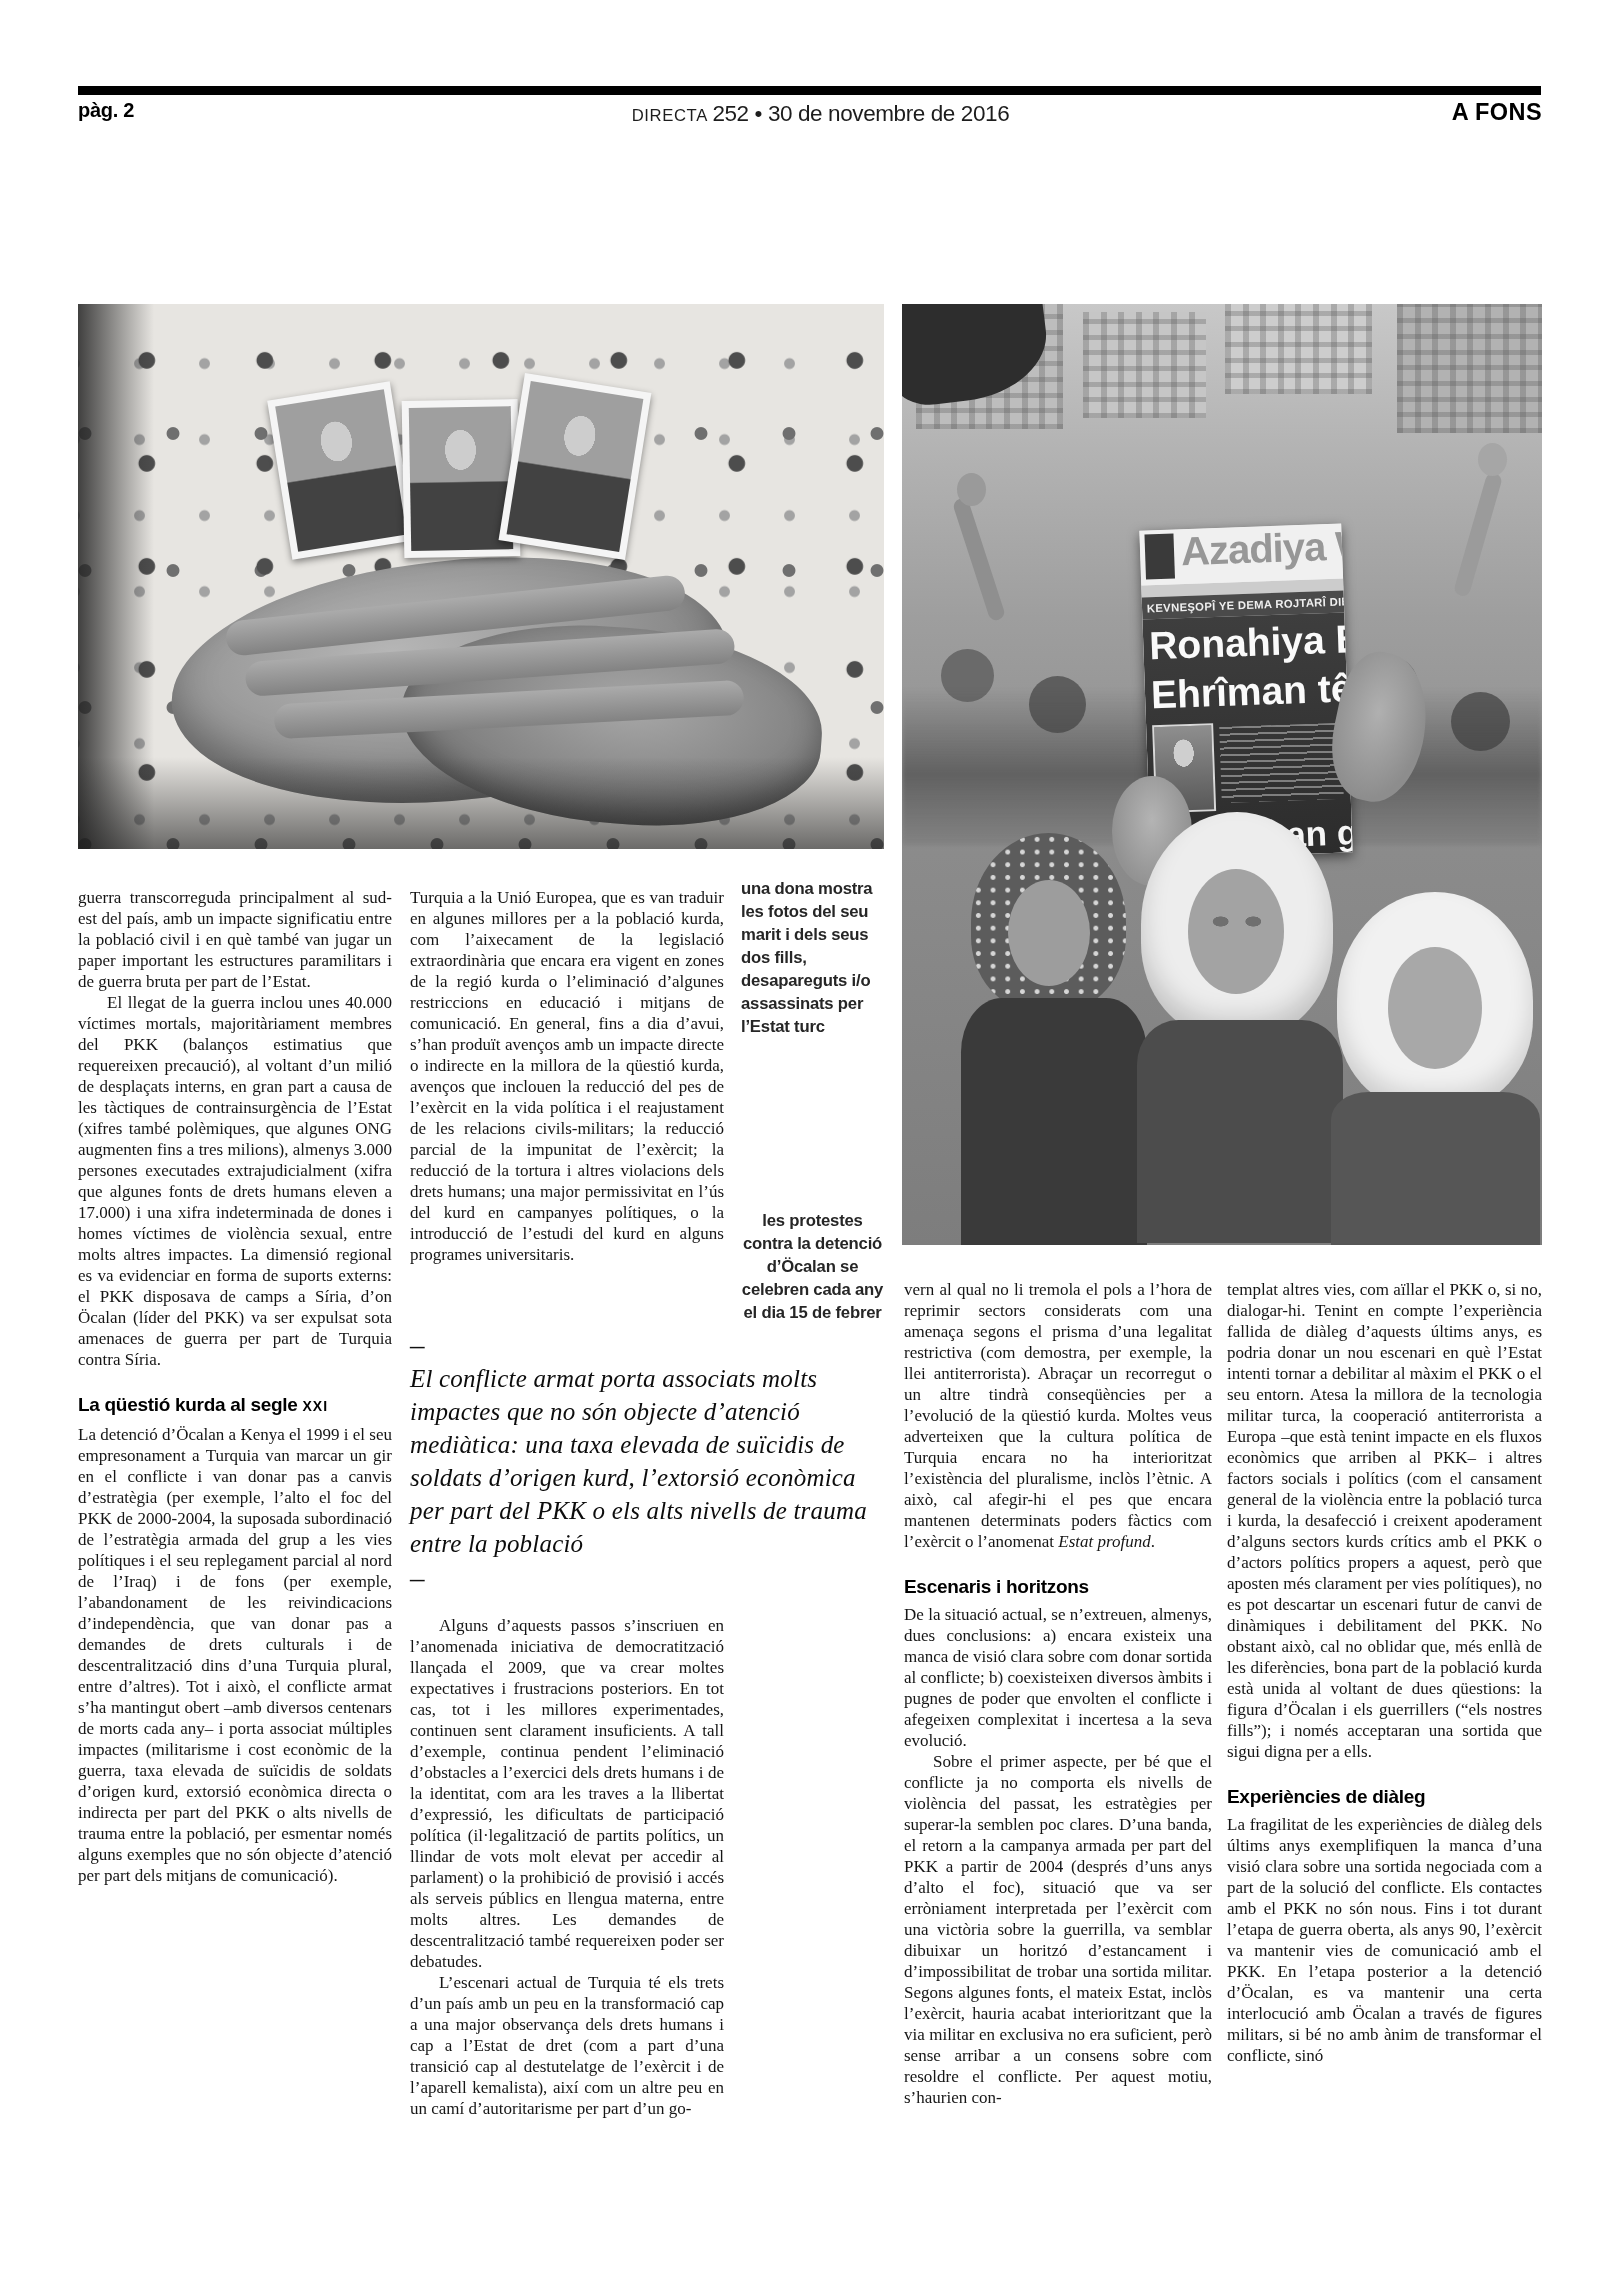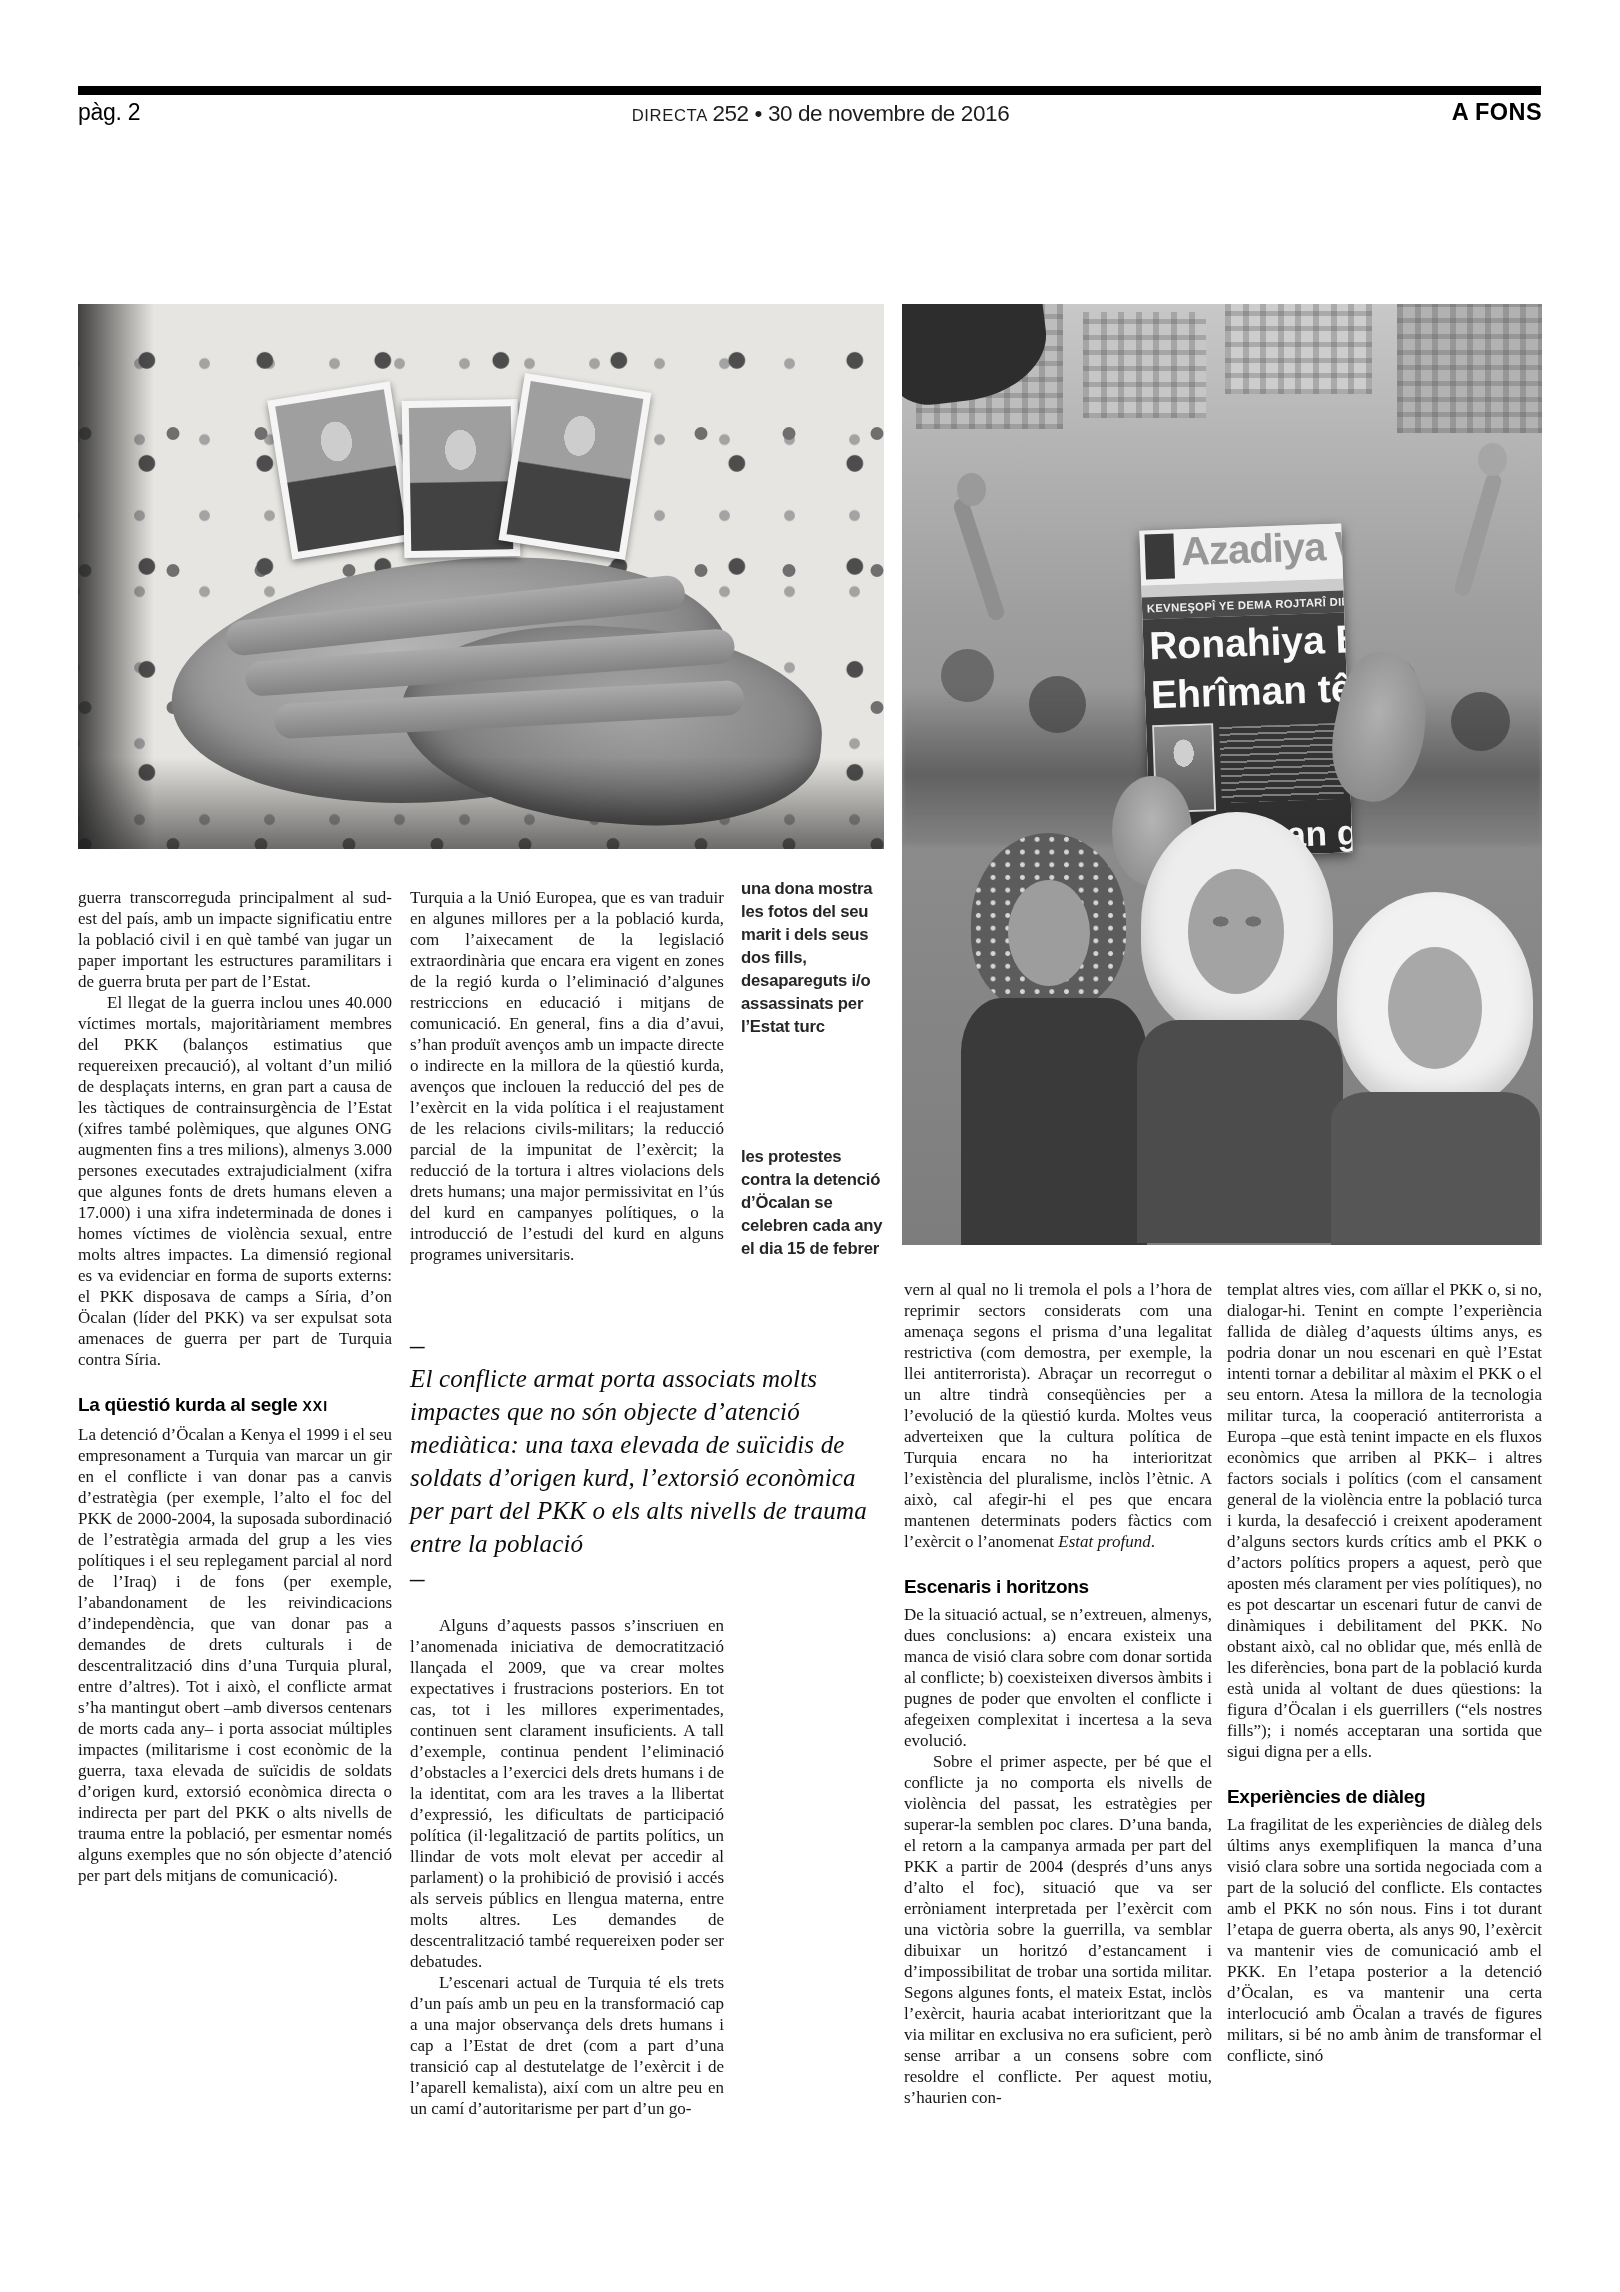--- a/index.html
+++ b/index.html
@@ -3,21 +3,21 @@
 <meta charset="utf-8">
 <style>
   html,body{margin:0;padding:0;background:#ffffff;}
   .page{position:relative;width:1620px;height:2293px;background:#fff;overflow:hidden;
         font-family:"Liberation Serif","DejaVu Serif",serif;color:#141414;}
   .abs{position:absolute;}
 
   
   .header-rule{left:78px;top:86px;width:1463px;height:8.8px;background:#000;}
   .page-label{left:78px;top:99px;font-family:"Liberation Sans","DejaVu Sans",sans-serif;
-              font-weight:400;font-size:23px;letter-spacing:-0.3px;color:#000;text-align:center;}
+              font-weight:700;font-size:20px;letter-spacing:-0.3px;color:#000;text-align:center;}
   .dateline{left:810px;top:101px;transform:translateX(-50%);white-space:nowrap;
             font-family:"Liberation Sans","DejaVu Sans",sans-serif;color:#1d1d1d;}
   .dateline .mast{font-size:16.7px;letter-spacing:0.6px;margin-left:21px;}
   .dateline .issue{font-size:22.5px;letter-spacing:-0.4px;}
   .section-label{right:78px;top:99px;font-family:"Liberation Sans","DejaVu Sans",sans-serif;
                  font-weight:700;font-size:23.5px;letter-spacing:0.4px;color:#000;}
 
   
   .photo{overflow:hidden;background:#cfcfcf;}
   #photo-left{left:78px;top:304px;width:806px;height:545px;
@@ -118,21 +118,21 @@
                 #a3a3a3;}
   .w2-coat{left:0;top:208px;width:206px;height:223px;background:#4c4c4c;border-radius:20% 20% 0 0;}
   .w3-scarf{left:5.9px;top:0;width:196px;height:218px;background:#f1f1f1;box-shadow:inset 0 -15.7px 23.5px rgba(0,0,0,.15);}
   .w3-face{left:57px;top:55px;width:94px;height:122px;background:#a8a8a8;}
   .w3-coat{left:0;top:200px;width:209px;height:153px;background:#565656;border-radius:18% 18% 0 0;}
 
   
   .caption{font-family:"Liberation Sans","DejaVu Sans",sans-serif;font-weight:700;
            font-size:16.7px;line-height:23px;color:#262626;width:143px;letter-spacing:-0.2px;}
   #caption-left{left:741px;top:877px;text-align:left;}
-  #caption-right{left:741px;top:1145px;text-align:left;}
+  #caption-right{left:741px;top:1209px;text-align:center;}
 
   
   .body-col{position:absolute;width:314px;text-align:justify;font-size:17px;
             line-height:21px;color:#151515;overflow:hidden;}
   .body-col p{margin:0;}
   .body-col p.ind{text-indent:29px;}
   .col-heading{font-family:"Liberation Sans","DejaVu Sans",sans-serif;font-weight:700;
                font-size:19px;line-height:21.6px;letter-spacing:-0.3px;color:#000;
                margin:23.5px 0 6.9px;text-align:left;}
   .col-heading .num{font-size:14px;letter-spacing:1px;margin-top:16px;}

